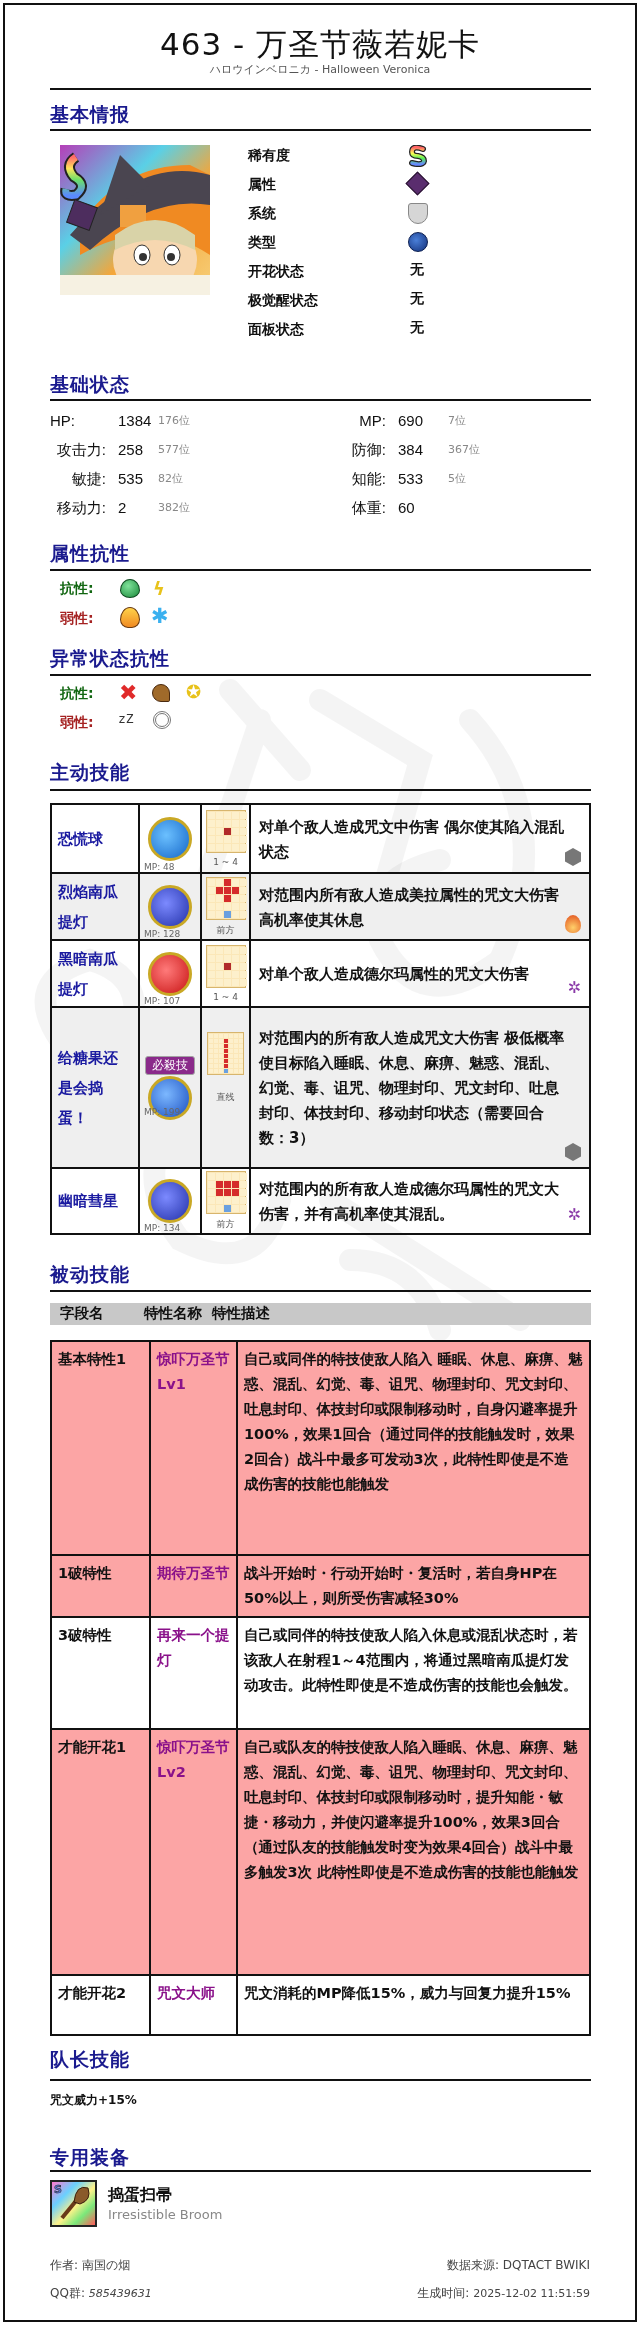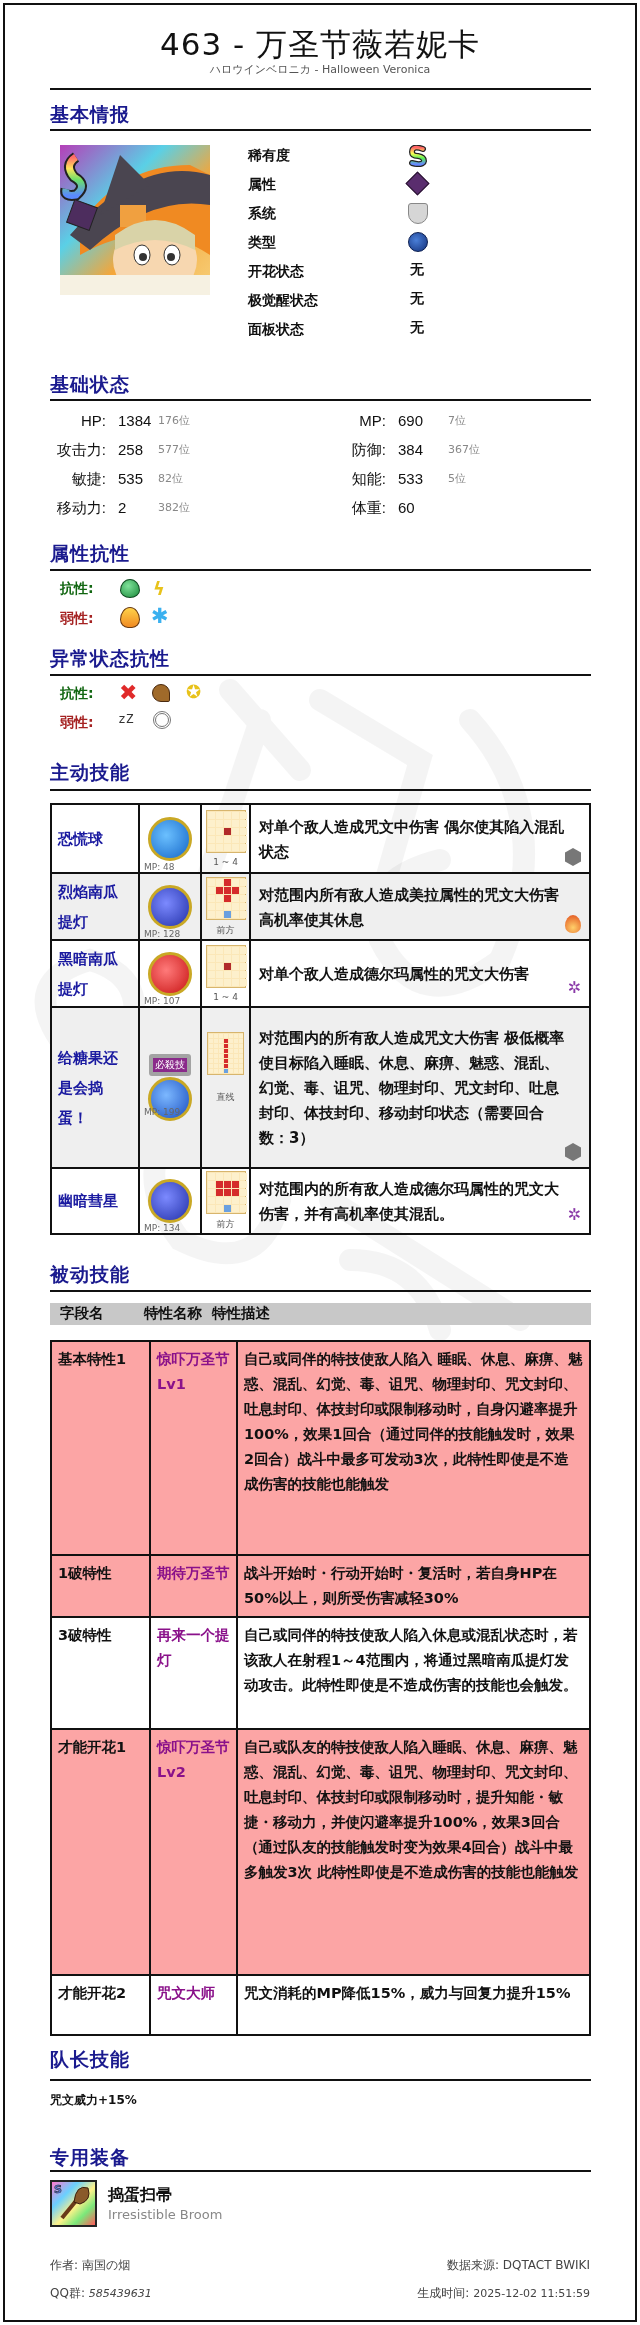--- a/index.html
+++ b/index.html
@@ -135,21 +135,21 @@
   <div style="height:29px;position:relative">
     <span class="lbl">面板状态</span>
     <span class="abs val" style="left:162px;top:0;font-weight:bold">无</span>
   </div>
 </div>
 
 <div class="sec" style="top:372px">基础状态</div>
 <div class="rule" style="top:399px;height:1.5px"></div>
 
 <div>
-  <span class="stat" style="left:50px;top:412px;width:56px;text-align:right">HP:</span>
+  <span class="stat" style="left:50px;top:412px;width:56px;">HP:</span>
   <span class="stat" style="left:118px;top:412px">1384</span>
   <span class="rank" style="left:158px;top:413px">176位</span>
 
   <span class="stat" style="left:50px;top:441px;width:56px;text-align:right">攻击力:</span>
   <span class="stat" style="left:118px;top:441px">258</span>
   <span class="rank" style="left:158px;top:442px">577位</span>
 
   <span class="stat" style="left:50px;top:470px;width:56px;text-align:right">敏捷:</span>
   <span class="stat" style="left:118px;top:470px">535</span>
   <span class="rank" style="left:158px;top:471px">82位</span>
@@ -319,21 +319,21 @@
       <div style="margin-top:4px">1 ~ 4</div>
     </td>
     <td class="sk-desc">
       <span>对单个敌人造成德尔玛属性的咒文大伤害</span>
       <span class="elem" style="color:#8a3aa8;font-size:16px;width:auto;height:auto;font-weight:bold">✲</span>
     </td>
   </tr>
   <tr style="height:161px;background:#efefef">
     <td class="sk-name">给糖果还是会捣蛋！</td>
     <td class="sk-icon">
-      <div style="font-size:10px;color:#fff;background:#8a2a8a;border-radius:3px;width:42px;margin:0 auto 1px;border:4px solid #a3a3a3">必殺技</div>
+      <div style="font-size:12px;color:#fff;background:#8a2a8a;border-radius:3px;width:50px;margin:0 auto 1px;border:1px solid #a3a3a3">必殺技</div>
       <div class="orb" style="background:radial-gradient(circle at 40% 40%,#7cb8ff,#1a4ec0)"></div>
       <span class="mp" style="bottom:50px">MP: 199</span>
     </td>
     <td class="sk-range">
       <div class="grid" style="grid-template-columns:repeat(7,4px);grid-template-rows:repeat(8,4px);width:37px">
         <div></div>
             <div></div>
             <div></div>
             <div></div>
             <div></div>

